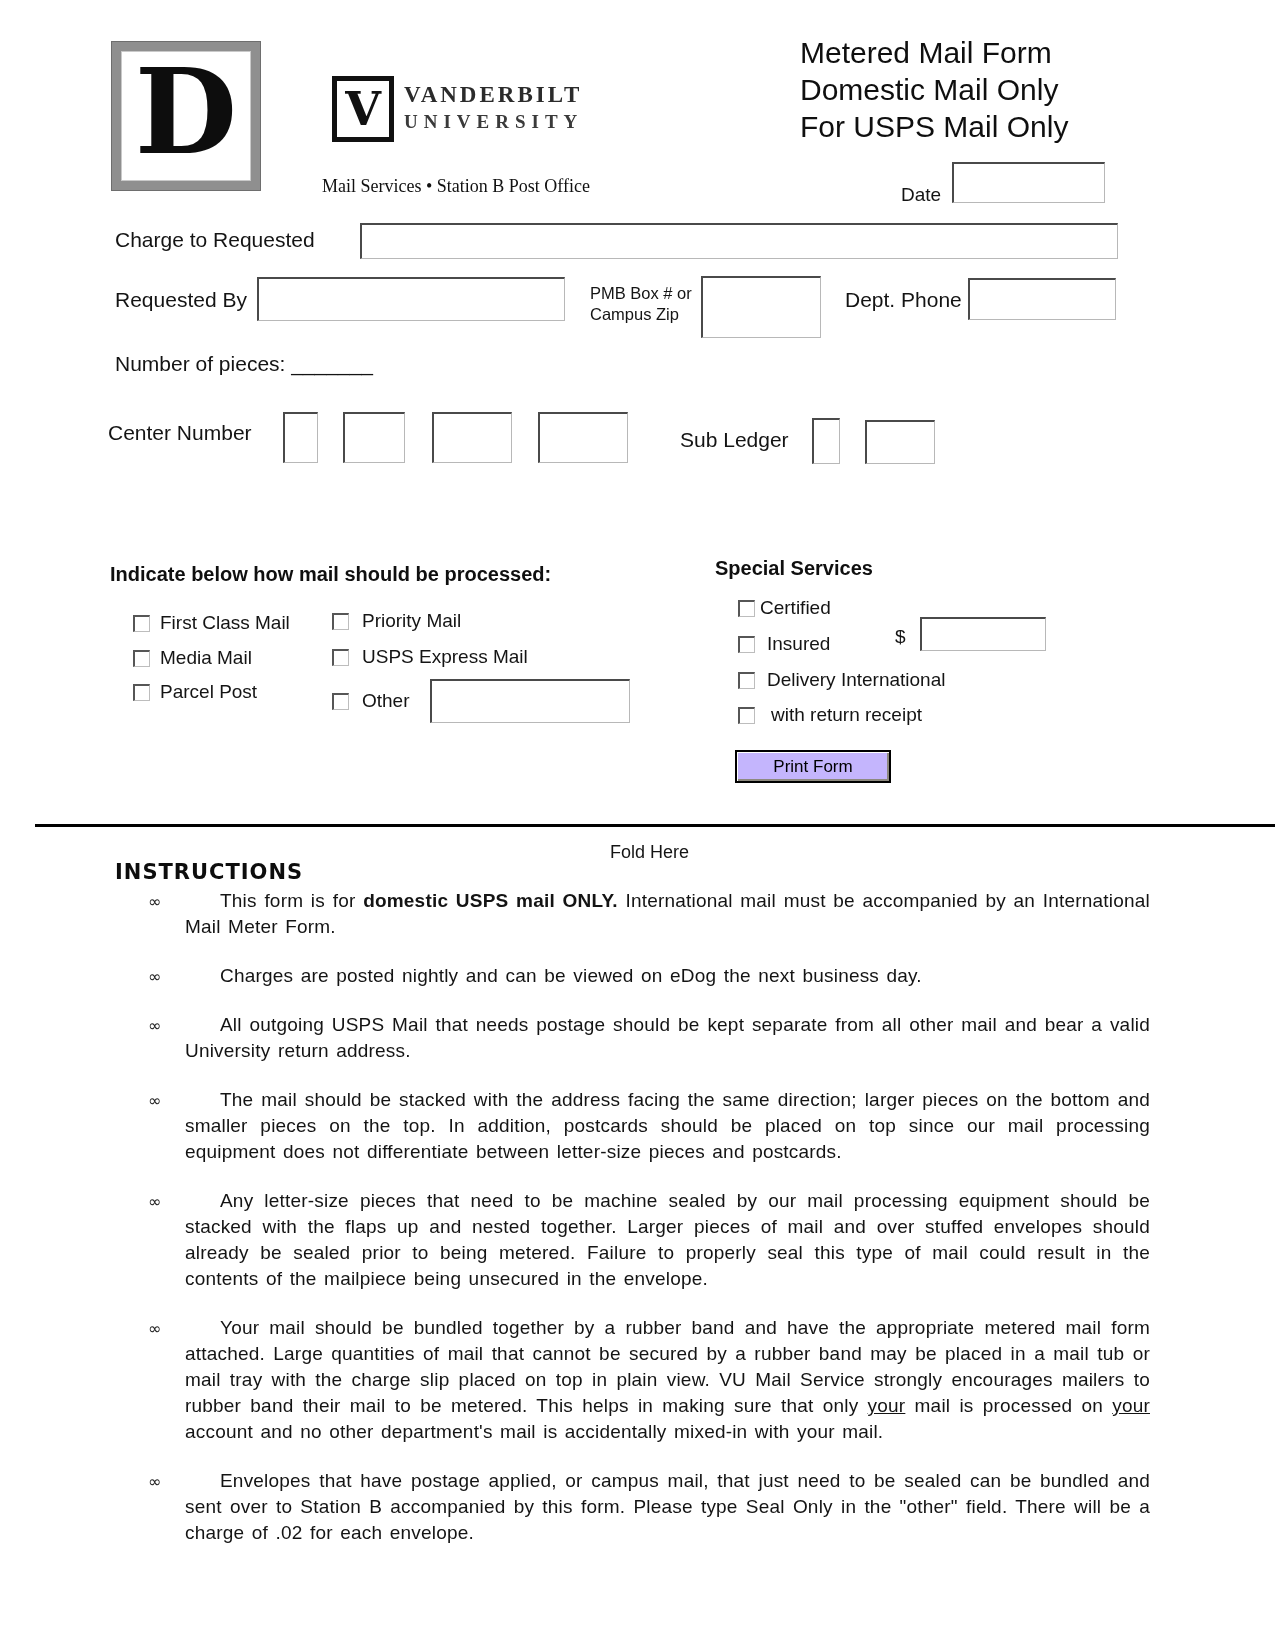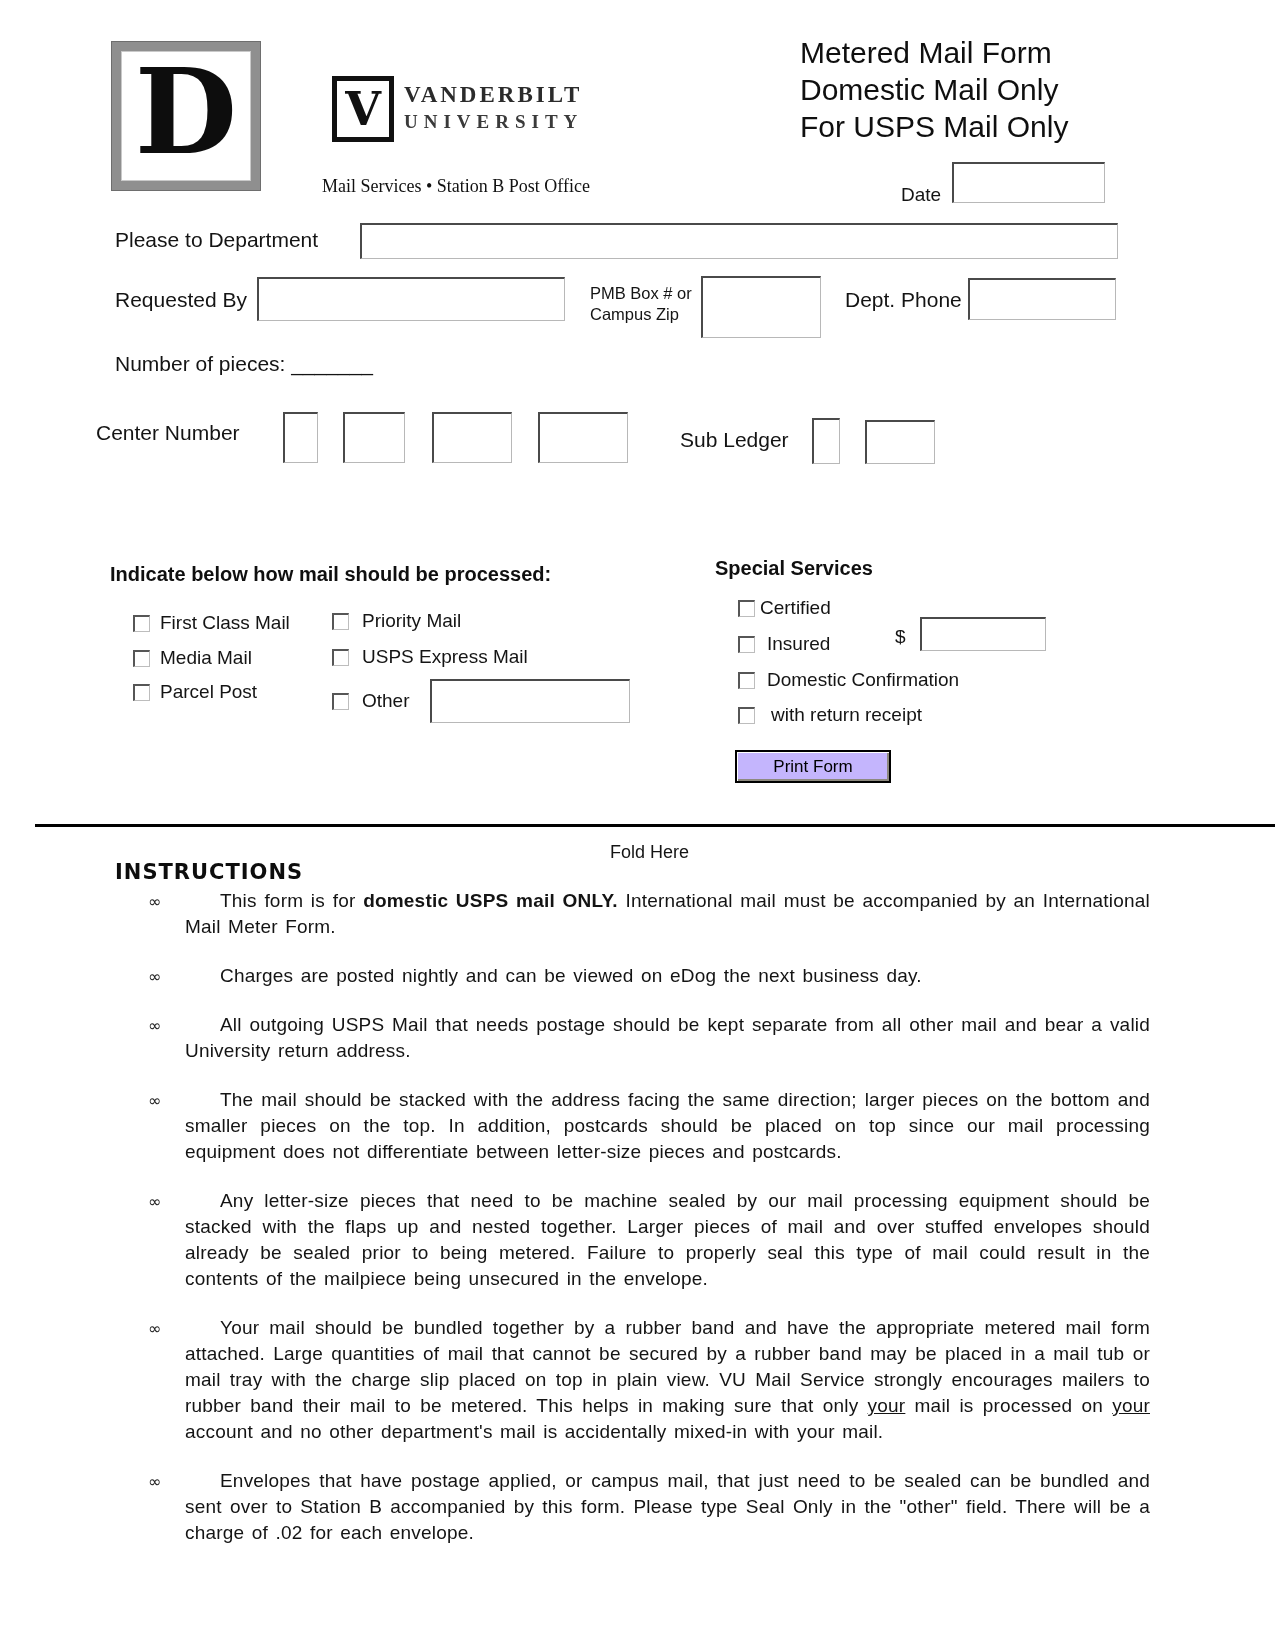--- a/index.html
+++ b/index.html
@@ -70,36 +70,36 @@
 
   <div class="abs form-title">
     <div>Metered Mail Form</div>
     <div>Domestic Mail Only</div>
     <div>For USPS Mail Only</div>
   </div>
 
   <span class="abs lbl" style="left:901px;top:184px;font-size:19px;">Date</span>
   <input class="field" style="left: 952px; top: 162px; width: 153px; height: 41px;">
 
-  <span class="abs lbl" style="left:115px;top:228px;">Please to Department</span>
+  <span class="abs lbl" style="left:115px;top:228px;">Charge to Requested</span>
   <input class="field" style="left: 360px; top: 223px; width: 758px; height: 36px;">
 
   <span class="abs lbl" style="left:115px;top:288px;">Requested By</span>
   <input class="field" style="left: 257px; top: 277px; width: 308px; height: 44px;">
   <div class="abs lbl-sm" style="left:590px;top:283px;">
     <div>PMB Box # or</div>
     <div>Campus Zip</div>
   </div>
   <input class="field" style="left: 701px; top: 276px; width: 120px; height: 62px;">
   <span class="abs lbl" style="left:845px;top:288px;">Dept. Phone</span>
   <input class="field" style="left: 968px; top: 278px; width: 148px; height: 42px;">
 
   <span class="abs lbl" style="left:115px;top:352px;">Number of pieces: _______</span>
 
-  <span class="abs lbl" style="left:96px;top:421px;">Center Number</span>
+  <span class="abs lbl" style="left:108px;top:421px;">Center Number</span>
   <input class="field" style="left: 283px; top: 412px; width: 35px; height: 51px;">
   <input class="field" style="left: 343px; top: 412px; width: 62px; height: 51px;">
   <input class="field" style="left: 432px; top: 412px; width: 80px; height: 51px;">
   <input class="field" style="left: 538px; top: 412px; width: 90px; height: 51px;">
   <span class="abs lbl" style="left:680px;top:428px;">Sub Ledger</span>
   <input class="field" style="left: 812px; top: 418px; width: 28px; height: 46px;">
   <input class="field" style="left: 865px; top: 420px; width: 70px; height: 44px;">
 
   <span class="abs lbl bold-head" style="left:110px;top:563px;font-size:20px;">Indicate below how mail should be processed:</span>
 
@@ -135,21 +135,21 @@
   <div class="cbrow" style="left:738px;top:597px;gap:5px;">
     <span class="cb"></span>
     <span class="cb-label">Certified</span>
   </div>
   <div class="cbrow" style="left:738px;top:633px;gap:12px;">
     <span class="cb"></span>
     <span class="cb-label">Insured</span>
   </div>
   <div class="cbrow" style="left:738px;top:669px;gap:12px;">
     <span class="cb"></span>
-    <span class="cb-label">Domestic Confirmation</span>
+    <span class="cb-label">Delivery International</span>
   </div>
   <div class="cbrow" style="left:738px;top:704px;gap:16px;">
     <span class="cb"></span>
     <span class="cb-label">with return receipt</span>
   </div>
   <span class="abs lbl" style="left:895px;top:626px;font-size:19px;">$</span>
   <input class="field" style="left: 920px; top: 617px; width: 126px; height: 34px;">
 
   <button class="print-btn" style="background: #c4b5fd;">Print Form</button>
 

